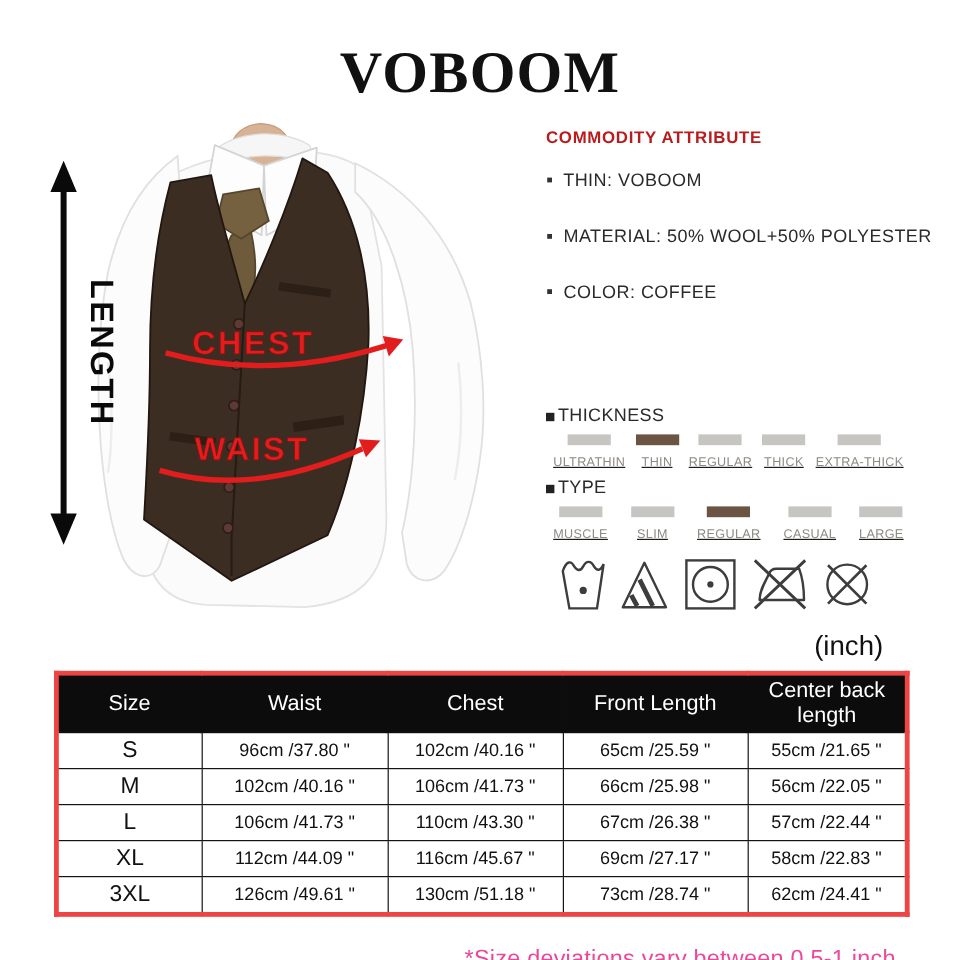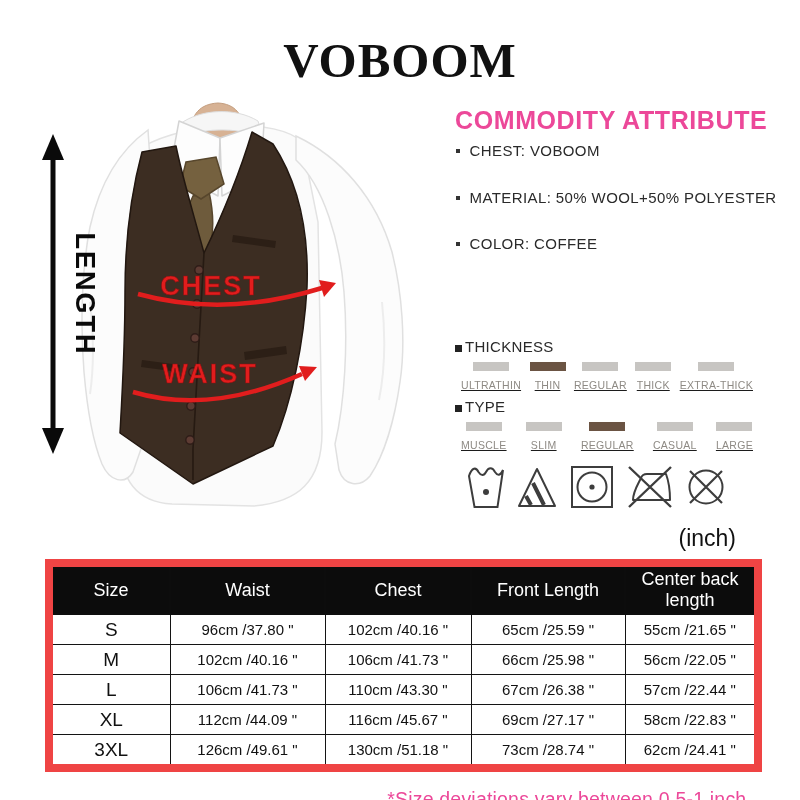--- a/index.html
+++ b/index.html
@@ -5,37 +5,37 @@
   html,body{margin:0;padding:0;background:#fff;}
   .canvas{position:relative;width:800px;height:800px;background:#ffffff;overflow:hidden;
           font-family:"Liberation Sans",sans-serif;color:#1c1c1c;margin-top:22px;}
   
   .brand-title{position:absolute;left:0;top:10px;width:800px;text-align:center;
     font-family:"Liberation Serif",serif;font-weight:bold;font-size:49px;letter-spacing:1px;color:#111;}
   
   .photo{position:absolute;left:30px;top:80px;width:420px;height:412px;}
   
   .rightcol{position:absolute;left:455px;top:84px;width:340px;height:420px;}
-  .sec-title{position:absolute;left:0;font-size:25px;font-weight:bold;letter-spacing:0.6px;color:#ec4899;}
+  .sec-title{position:absolute;left:0;font-size:14px;font-weight:bold;letter-spacing:0.6px;color:#b91c1c;}
   .attr-item{position:absolute;left:1px;font-size:15px;color:#2a2a2a;letter-spacing:0.4px;white-space:nowrap;}
   .bullet{display:inline-block;width:4px;height:4px;background:#333;margin:0 5px 3px 0;}
   .scale-name{font-size:15px;color:#2a2a2a;letter-spacing:0.3px;}
   .sq{display:inline-block;width:7px;height:7px;background:#222;margin-right:3px;}
   .scale-block{position:absolute;left:0;width:300px;}
   .scale-row{display:flex;justify-content:space-between;width:292px;margin:7px 0 0 6px;}
   .scale-item{display:flex;flex-direction:column;align-items:center;text-decoration:underline;}
   .scale-bar{width:36px;height:9px;background:#c7c5c2;}
   .scale-item.sel .scale-bar{background:#6b5443;}
   .scale-label{margin-top:8px;font-size:10.5px;color:#8e8a84;letter-spacing:0.3px;white-space:nowrap;}
   .care-row{position:absolute;left:12px;top:358px;width:260px;display:flex;justify-content:space-between;align-items:center;}
   .care-row svg{display:block;}
   
   .unit-note{position:absolute;right:64px;top:503px;font-size:23px;color:#111;}
   table.size-table{position:absolute;left:45px;top:537px;width:709px;border-collapse:collapse;table-layout:fixed;
-    border:8px solid #ef4444;}
+    border:4px solid #ef4444;}
   .size-table th{background:#0c0c0c;color:#fff;font-weight:normal;font-size:18px;height:46px;
     line-height:1.15;border:2px solid #0d0d0d;padding:0;}
   .size-table td{border:1.6px solid #141414;text-align:center;font-size:15px;height:29px;padding:0;color:#111;}
   .size-table td.size-cell{font-size:19px;}
   .footnote{position:absolute;right:48px;top:766px;font-size:19.5px;color:#ec4899;letter-spacing:0.2px;}
 </style>
 </head>
 <body>
 
 <div class="canvas">
@@ -92,21 +92,21 @@
       <polygon points="287,265 275,279 269,264" fill="#e11d1d"></polygon>
       <text x="180" y="281" text-anchor="middle" font-size="27" font-weight="bold" letter-spacing="2" fill="#e11d1d" stroke="#8f1010" stroke-width="0.7" font-family="Liberation Sans, sans-serif">WAIST</text>
     </svg>
   </div>
 
   <div class="rightcol">
     <div class="sec-title" style="top:0;">COMMODITY ATTRIBUTE</div>
 
     <div class="attr-item" style="top:36px;">
       <span class="bullet"></span>
-      <span>CHEST:</span>
+      <span>THIN:</span>
       <span>VOBOOM</span>
     </div>
     <div class="attr-item" style="top:83px;">
       <span class="bullet"></span>
       <span>MATERIAL:</span>
       <span>50% WOOL+50% POLYESTER</span>
     </div>
     <div class="attr-item" style="top:129px;">
       <span class="bullet"></span>
       <span>COLOR:</span>

